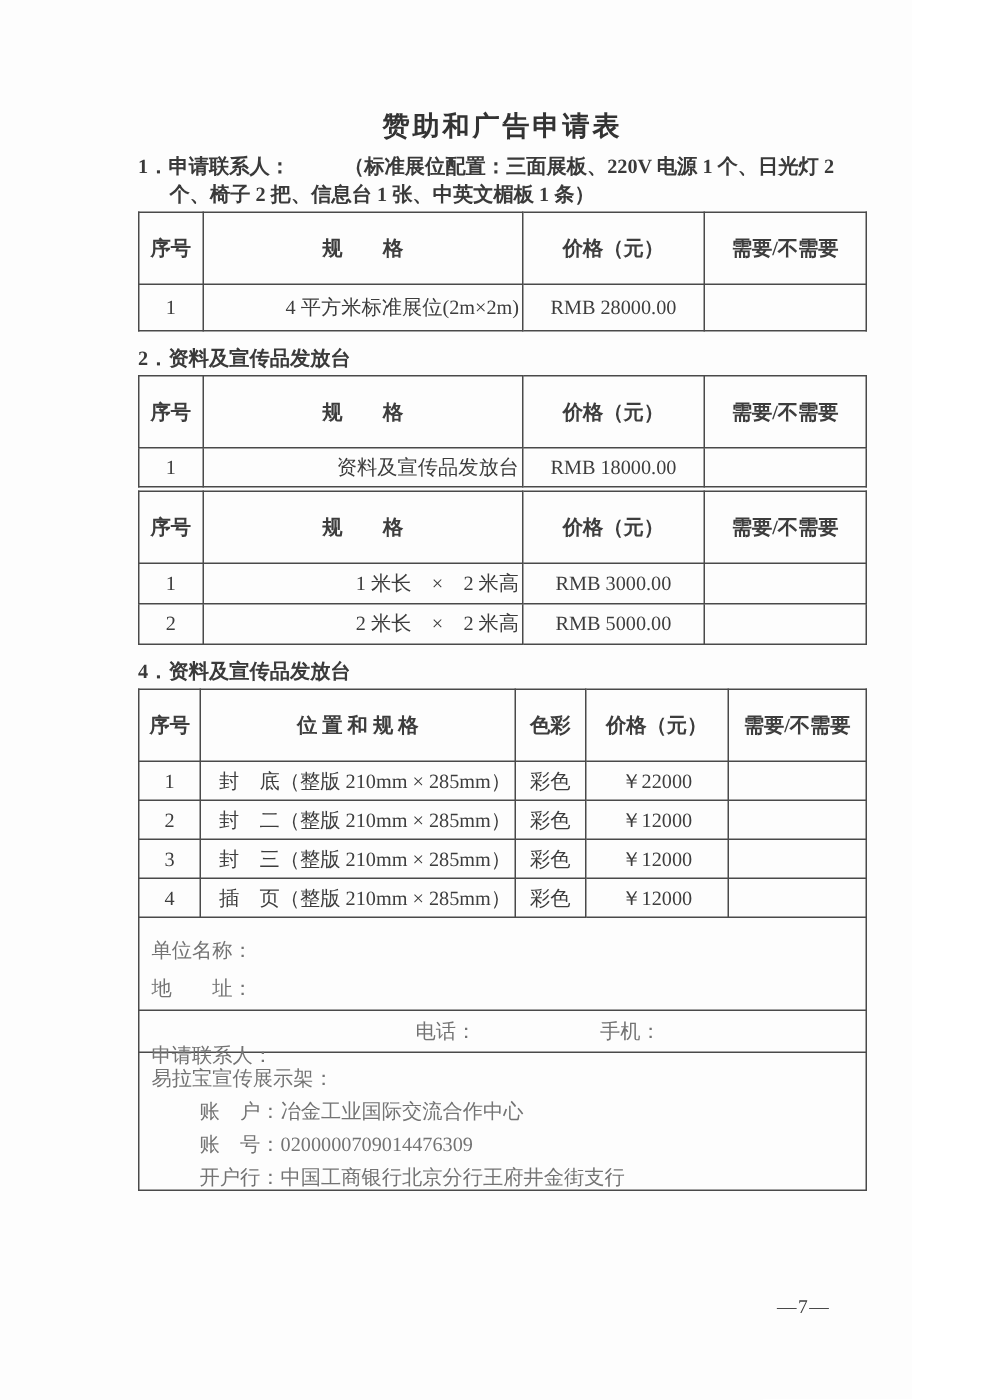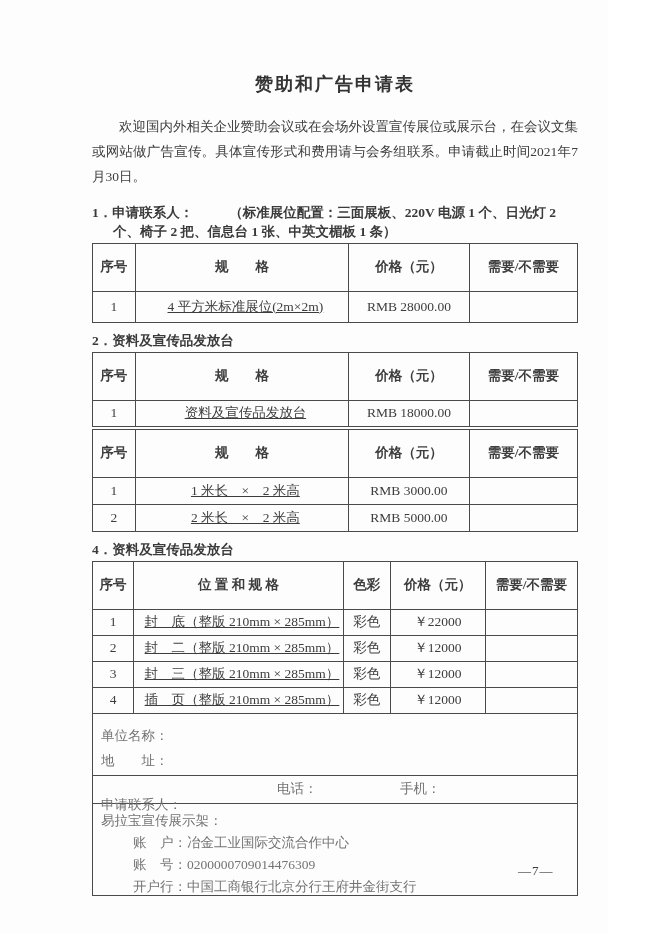--- a/index.html
+++ b/index.html
@@ -17,41 +17,40 @@
   .sec-heading.first{margin-top:5px;line-height:19px;}
   .sec-num,.sec-title{font-weight:bold;}
   .sec-desc{font-weight:bold;margin-left:36px;}
   table{width:100%;border-collapse:collapse;table-layout:fixed;margin-top:2px;}
   th,td{border:1px solid #4a4a4a;font-size:13.5px;color:#3d3d3d;
     overflow:hidden;white-space:nowrap;}
   th{font-weight:bold;height:23px;text-align:center;padding:12px 2px;}
   td{height:25px;text-align:center;padding:0 2px;}
   table.t1 td{height:30px;}
   table.t3 td{height:26px;}
-  td.spec{text-align:center;padding-left:9px;text-decoration:underline;}
+  td.spec{text-align:right;padding-left:9px;}
   
   .infobox{border:1px solid #4a4a4a;border-top:none;font-size:13.5px;color:#737373;}
   .box-a{height:62px;padding:9px 8px 0 8px;box-sizing:border-box;line-height:25px;}
   .box-b{height:28px;display:flex;align-items:center;padding-left:8px;box-sizing:border-box;}
   .box-b .f1{display:inline-block;width:176px;margin-top:32px;}
   .box-b .f2{display:inline-block;width:123px;}
   .box-c{height:92px;padding:6px 8px 0 8px;box-sizing:border-box;line-height:22px;}
   .box-c .indent{padding-left:32px;}
   .page-num{position:absolute;left:518px;top:863px;font-size:13px;color:#3d3d3d;
     letter-spacing:1px;}
 </style>
 </head>
 <body>
 
 <div class="page">
   <div class="content">
 
     <div class="doc-title">赞助和广告申请表</div>
 
-    <p class="intro">欢迎国内外相关企业赞助会议或在会场外设置宣传展位或展示台，在会议文集或网站做广告宣传。具体宣传形式和费用请与会务组联系。申请截止时间2021年7月30日。</p>
 
     <div class="sec-heading first">
       <span class="sec-num">1．</span><span class="sec-title">申请联系人：</span><span class="sec-desc">（标准展位配置：三面展板、220V 电源 1 个、日光灯 2 个、椅子 2 把、信息台 1 张、中英文楣板 1 条）</span>
     </div>
     <table class="t1">
       <colgroup>
           <col style="width:8.8%">
           <col style="width:44%">
           <col style="width:24.9%">
           <col style="width:22.3%">

